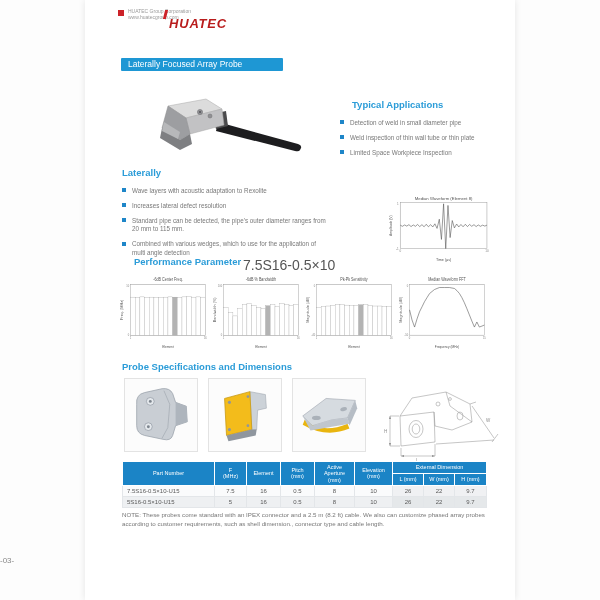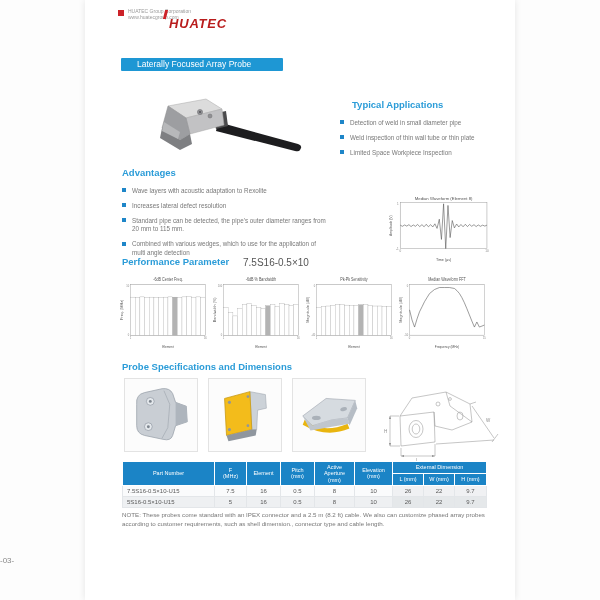--- a/index.html
+++ b/index.html
@@ -11,30 +11,30 @@
   .sheet{position:absolute;left:85px;top:0;width:430px;height:600px;background:#ffffff;
          box-shadow:0 0 7px rgba(0,0,0,0.10);}
   
   .corp-mark{position:absolute;left:118px;top:10px;width:6px;height:6px;background:#cc2229;}
   .corp-text{position:absolute;left:128px;top:8px;font-size:5px;line-height:6px;color:#9a9a9a;}
   .logo{position:absolute;left:169px;top:16px;font-size:13px;font-weight:bold;font-style:italic;
         color:#b91c1c;letter-spacing:0.8px;}
   .logo-accent{position:absolute;left:164px;top:10px;width:3px;height:9px;background:#cc2229;transform:skewX(-14deg);}
   
   .pill{position:absolute;left:121px;top:58px;width:162px;height:13px;background:#1e97d4;
-        color:#fff;font-size:8.5px;line-height:13px;padding-left:16px;border-radius:1px;box-sizing:border-box;}
+        color:#fff;font-size:8.5px;line-height:13px;padding-left:7px;border-radius:1px;box-sizing:border-box;}
   
   .sec-title{position:absolute;font-size:9.5px;font-weight:600;color:#2b9cd8;}
   
   .blist{position:absolute;}
   .bitem{display:flex;margin-top:6.5px;}
   .bsq{width:4px;height:4px;background:#1e86c8;margin:1.5px 6px 0 0;flex:0 0 4px;}
   .btxt{font-size:6.3px;line-height:8.5px;color:#787878;}
   
-  .model{position:absolute;left:243px;top:257px;font-size:10px;color:#555;}
+  .model{position:absolute;left:243px;top:257px;font-size:14px;color:#555;}
   
   .chart{position:absolute;background:#fff;}
   
   .rbox{position:absolute;top:378px;width:74px;height:74px;border:1px solid #e3e3e3;background:#fcfcfc;box-sizing:border-box;}
   .drawing{position:absolute;left:380px;top:376px;width:122px;height:88px;}
   
   table.spec{position:absolute;left:122px;top:461px;width:364px;border-collapse:collapse;table-layout:fixed;}
   table.spec th{background:#1b84c6;color:#fff;font-weight:normal;font-size:5.5px;line-height:6.5px;
       text-align:center;border:1px solid #ffffff;padding:1.5px 1px;white-space:pre-line;}
   table.spec td{font-size:6px;color:#5a5a5a;text-align:center;border:1px solid #e3e6e9;height:10px;padding:0 1px;}
@@ -85,21 +85,21 @@
   <div class="bitem">
       <span class="bsq"></span>
       <span class="btxt">Weld inspection of thin wall tube or thin plate</span>
     </div>
   <div class="bitem">
       <span class="bsq"></span>
       <span class="btxt">Limited Space Workpiece Inspection</span>
     </div>
 </div>
 
-<div class="sec-title" style="left:122px;top:167px;">Advantages</div>
+<div class="sec-title" style="left:122px;top:167px;">Laterally</div>
 <div class="blist" style="left:122px;top:180px;width:208px;">
   <div class="bitem">
       <span class="bsq"></span>
       <span class="btxt">Wave layers with acoustic adaptation to Rexolite</span>
     </div>
   <div class="bitem">
       <span class="bsq"></span>
       <span class="btxt">Increases lateral defect resolution</span>
     </div>
   <div class="bitem">
@@ -119,21 +119,21 @@
       <polyline points="12.0,31.5 14.1,32.7 16.3,31.3 18.4,32.5 20.5,31.0 22.6,33.0 24.8,31.3 26.9,32.7 29.0,30.8 31.1,33.0 33.3,31.0 35.4,33.2 37.5,30.6 39.6,33.2 41.8,31.0 43.9,33.4 46.0,30.1 48.1,34.9 50.3,25.3 52.4,46.4 54.5,9.2 56.6,56.0 58.8,10.9 60.9,44.5 63.0,26.7 65.1,34.4 67.3,30.3 69.4,33.4 71.5,30.8 73.6,33.2 75.8,30.6 77.9,33.0 80.0,30.8 82.1,32.7 84.3,31.0 86.4,33.0 88.5,31.3 90.6,32.7 92.8,31.5 94.9,32.5 97.0,31.5" fill="none" stroke="#555" stroke-width="0.6"></polyline>
       <text x="12" y="60" text-anchor="middle" font-size="3" fill="#888">0</text>
       <text x="97" y="60" text-anchor="middle" font-size="3" fill="#888">10</text>
       <text x="10.5" y="57" text-anchor="end" font-size="3" fill="#888">-1</text>
       <text x="10.5" y="10" text-anchor="end" font-size="3" fill="#888">1</text>
       <text x="54.5" y="68.5" text-anchor="middle" font-size="3.6" fill="#555">Time (µs)</text>
       <text x="3.5" y="32" text-anchor="middle" font-size="3.6" fill="#555" transform="rotate(-90 3.5 32)">Amplitude (V)</text>
     </svg>
   </div>
 
-<div class="sec-title" style="left:122px;top:256px;text-align:right;">Performance Parameter</div>
+<div class="sec-title" style="left:134px;top:256px;text-align:right;">Performance Parameter</div>
 <div class="model">7.5S16-0.5×10</div>
 
 <div class="chart" style="left:120px;top:276px;width:88px;height:74px;">
     <svg viewBox="0 0 100 70" width="100%" height="100%" preserveAspectRatio="none">
       <text x="54.5" y="5" text-anchor="middle" font-size="4.2" fill="#555">-6dB Center Freq.</text>
       <rect x="12" y="8" width="85" height="48" fill="#fff" stroke="#999" stroke-width="0.5"></rect>
       <rect x="12.00" y="20.00" width="5.31" height="36.00" fill="#fff" stroke="#999" stroke-width="0.3"></rect>
       <rect x="17.31" y="20.48" width="5.31" height="35.52" fill="#fff" stroke="#999" stroke-width="0.3"></rect>
       <rect x="22.63" y="19.76" width="5.31" height="36.24" fill="#fff" stroke="#999" stroke-width="0.3"></rect>
       <rect x="27.94" y="20.24" width="5.31" height="35.76" fill="#fff" stroke="#999" stroke-width="0.3"></rect>

